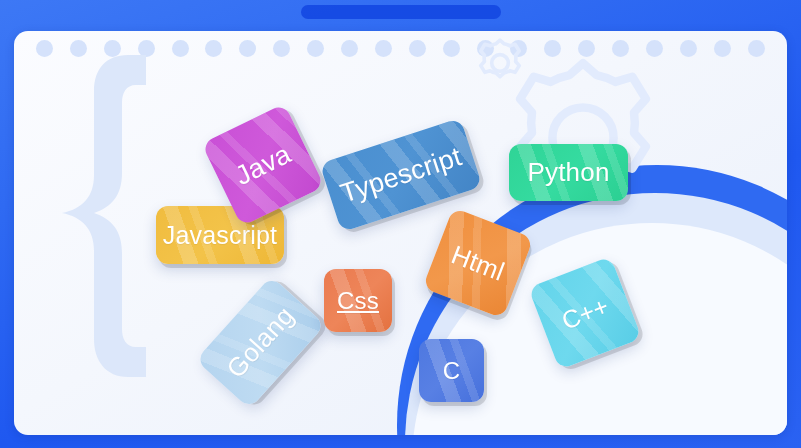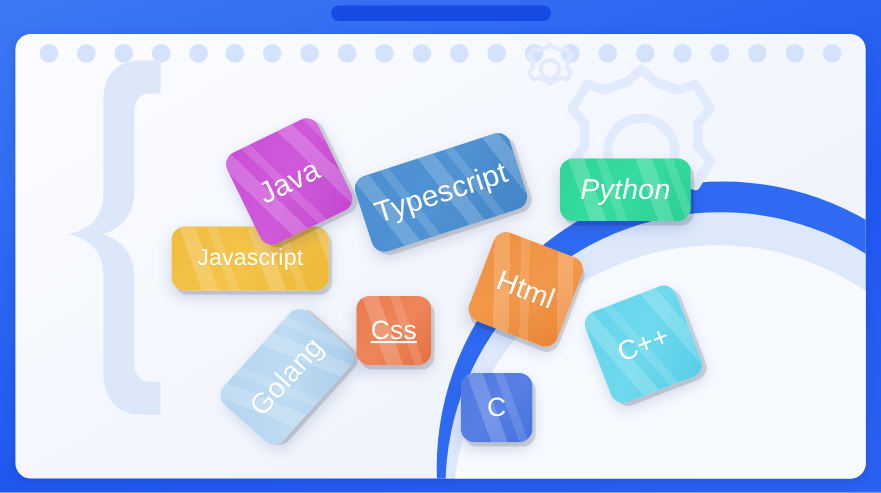--- a/index.html
+++ b/index.html
@@ -155,23 +155,23 @@
     letter-spacing: .2px;
     text-shadow: 0 1px 1px rgba(0,0,0,.06);
   }
 
   
   .t-java       { left:203px; top:88px;  width:92px;  height:92px;  transform: rotate(-26deg);
                   background: linear-gradient(135deg,#c94fd6 0%, #cf59da 50%, #c248cf 100%); font-size:27px; }
   .t-typescript { left:313px; top:108px; width:148px; height:72px;  transform: rotate(-18deg);
                   background: linear-gradient(135deg,#4a8fd0 0%, #4f93d3 50%, #4385c6 100%); font-size:27px; }
   .t-python     { left:495px; top:113px; width:119px; height:57px;  transform: rotate(0deg);
-                  background: linear-gradient(135deg,#2fd496 0%, #35dba0 50%, #2bcf92 100%); font-size:26px;font-style:italic; }
-  .t-javascript { left:142px; top:175px; width:143px; height:58px;  transform: rotate(0deg);
-                  background: linear-gradient(135deg,#f0bc3f 0%, #f3c349 50%, #eeb736 100%); font-size:21px; }
+                  background: linear-gradient(135deg,#2fd496 0%, #35dba0 50%, #2bcf92 100%); font-size:26px; }
+  .t-javascript { left:142px; top:175px; width:128px; height:58px;  transform: rotate(0deg);
+                  background: linear-gradient(135deg,#f0bc3f 0%, #f3c349 50%, #eeb736 100%); font-size:25px; }
   .t-html       { left:421px; top:189px; width:86px;  height:86px;  transform: rotate(21deg);
                   background: linear-gradient(135deg,#f0903f 0%, #f2984b 50%, #ea8634 100%); font-size:26px; }
   .t-css        { left:310px; top:238px; width:68px;  height:63px;  transform: rotate(0deg);
                   background: linear-gradient(135deg,#ea7a4f 0%, #ee8559 50%, #e4713f 100%); font-size:24px;text-decoration:underline; }
   .t-cpp        { left:527px; top:238px; width:88px;  height:88px;  transform: rotate(-21deg);
                   background: linear-gradient(135deg,#63d4ea 0%, #6ed9ee 50%, #58cde6 100%); font-size:25px; }
   .t-golang     { left:190px; top:275px; width:113px; height:73px;  transform: rotate(-48deg);
                   background: linear-gradient(135deg,#b4d4ef 0%, #bedbf2 50%, #a9cdeb 100%); font-size:26px; }
   .t-c          { left:405px; top:308px; width:65px;  height:63px;  transform: rotate(0deg);
                   background: linear-gradient(135deg,#4e78e0 0%, #5880e4 50%, #4670dc 100%); font-size:24px; }

